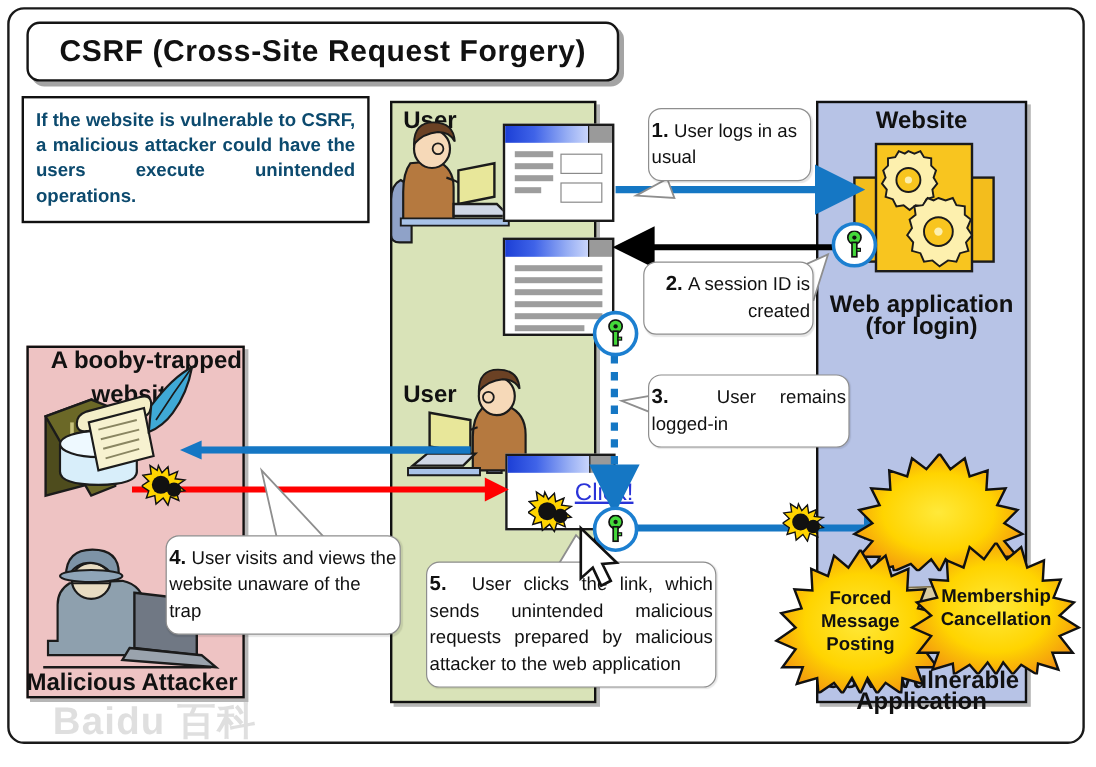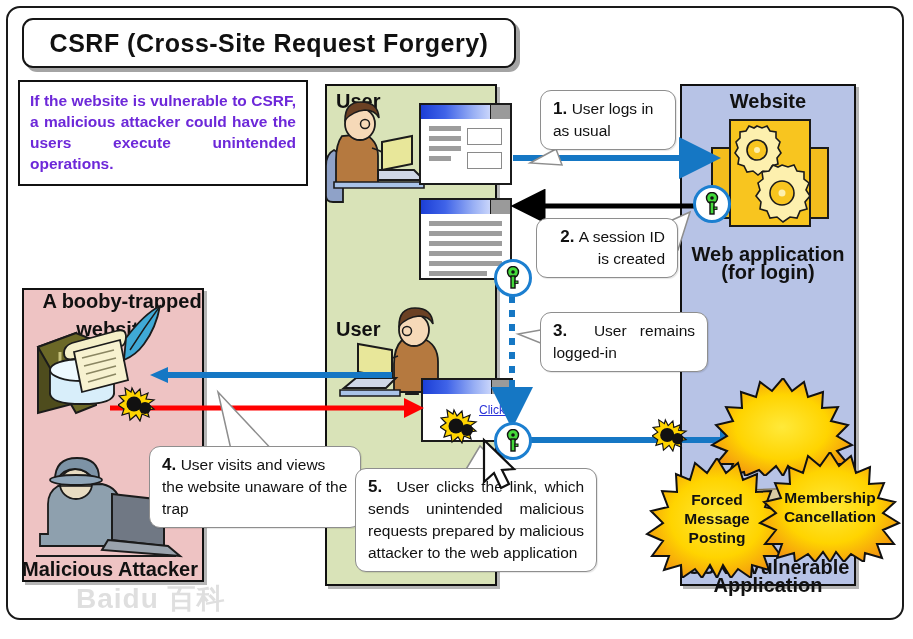--- a/index.html
+++ b/index.html
@@ -13,36 +13,36 @@
   
   .title-plaque{position:absolute;left:22px;top:18px;width:494px;height:50px;
     background:#fff;border:2px solid #151515;border-radius:11px;box-sizing:border-box;
     box-shadow:4px 4px 0 rgba(90,90,90,.55);display:flex;align-items:center;justify-content:center;}
   .title-plaque span{font-size:25px;font-weight:bold;color:#111;letter-spacing:.5px;
     font-family:"Liberation Sans",sans-serif;}
 
   
   .desc-box{position:absolute;left:18px;top:80px;width:290px;height:106px;background:#fff;
     border:2px solid #111;box-sizing:border-box;padding:8px 10px 6px 10px;}
-  .desc-box p{margin:0;font-size:15.5px;font-weight:bold;color:#6d28d9;line-height:21px;
+  .desc-box p{margin:0;font-size:15.5px;font-weight:bold;color:#0c4a6e;line-height:21px;
     text-align:justify;text-align-last:left;letter-spacing:0px;}
 
   
   .panel{position:absolute;box-sizing:border-box;border:2px solid #111;
     box-shadow:3px 3px 0 rgba(110,110,110,.5);}
   .panel-green{left:325px;top:84px;width:172px;height:502px;background:#d9e3b8;}
   .panel-pink{left:22px;top:288px;width:182px;height:294px;background:#eec3c3;}
   .panel-blue{left:680px;top:84px;width:176px;height:502px;background:#b7c3e6;}
 
   .panel-label{position:absolute;font-size:20px;font-weight:bold;color:#111;
     text-align:center;white-space:nowrap;}
 
   
   .bubble{position:absolute;background:#fff;border:1.6px solid #8e8e8e;border-radius:11px;
-    box-sizing:border-box;padding:7px 12px;color:#111;z-index:40;
+    box-sizing:border-box;padding:7px 2px;color:#111;z-index:40;
     box-shadow:1px 1px 1px rgba(0,0,0,.10);}
   .bubble .b-num{font-weight:bold;font-size:17px;}
   .bubble .b-txt{font-size:15.5px;}
   .bubble p{margin:0;line-height:22px;}
   .bubble.justify p{text-align:justify;text-align-last:left;}
 
   
   .browser{position:absolute;background:#fff;border:2px solid #1b1b1b;box-sizing:border-box;z-index:20;}
   .browser .titlebar{height:14px;display:flex;}
   .browser .tb-grad{flex:1;background:linear-gradient(90deg,#1c3fd6 0%,#3f63e8 35%,#97aef4 75%,#c9d5fb 100%);}
@@ -62,25 +62,25 @@
 
   
   .bomb{position:absolute;z-index:46;}
 
   
   .burst{position:absolute;z-index:44;}
   .burst .burst-label{position:absolute;left:0;top:50%;transform:translateY(-50%);
     width:100%;text-align:center;font-size:15.5px;font-weight:bold;color:#111;line-height:19px;}
 
   
-  .click-link{font-size:12px;color:#2a33d8;text-decoration:underline;font-weight:normal;margin-left:48px;}
-
-  
-  .watermark{position:absolute;left:44px;top:580px;font-size:28px;font-weight:bold;
-    color:rgba(150,150,150,.30);letter-spacing:1px;z-index:60;font-family:"Liberation Sans",sans-serif;margin-left:32px;}
+  .click-link{font-size:20px;color:#2a33d8;text-decoration:underline;font-weight:normal;margin-left:48px;}
+
+  
+  .watermark{position:absolute;left:44px;top:580px;font-size:32px;font-weight:bold;
+    color:rgba(150,150,150,.30);letter-spacing:1px;z-index:60;font-family:"Liberation Sans",sans-serif;}
 </style>
 </head>
 <body>
 
 <div id="root">
 
   <div class="outer-frame"></div>
 
   <div class="title-plaque">
     <span>CSRF (Cross-Site Request Forgery)</span>
@@ -287,21 +287,21 @@
   <div class="bubble" style="left:536px;top:218px;width:142px;text-align:right;">
     <p><span class="b-num">2.</span>
        <span class="b-txt">A session ID is created</span></p>
   </div>
 
   <div class="bubble justify" style="left:540px;top:312px;width:168px;">
     <p><span class="b-num">3.</span>&nbsp;
        <span class="b-txt">User remains logged-in</span></p>
   </div>
 
-  <div class="bubble" style="left:149px;top:446px;width:212px;">
+  <div class="bubble" style="left:138px;top:446px;width:196px;">
     <p><span class="b-num">4.</span>
        <span class="b-txt">User visits and views the website unaware of the trap</span></p>
   </div>
 
   <div class="bubble justify" style="left:355px;top:468px;width:242px;">
     <p><span class="b-num">5.</span>&nbsp;
        <span class="b-txt">User clicks the link, which sends unintended malicious requests prepared by malicious attacker to the web application</span></p>
   </div>
 
   <div class="keybadge" style="left:693px;top:185px;">

